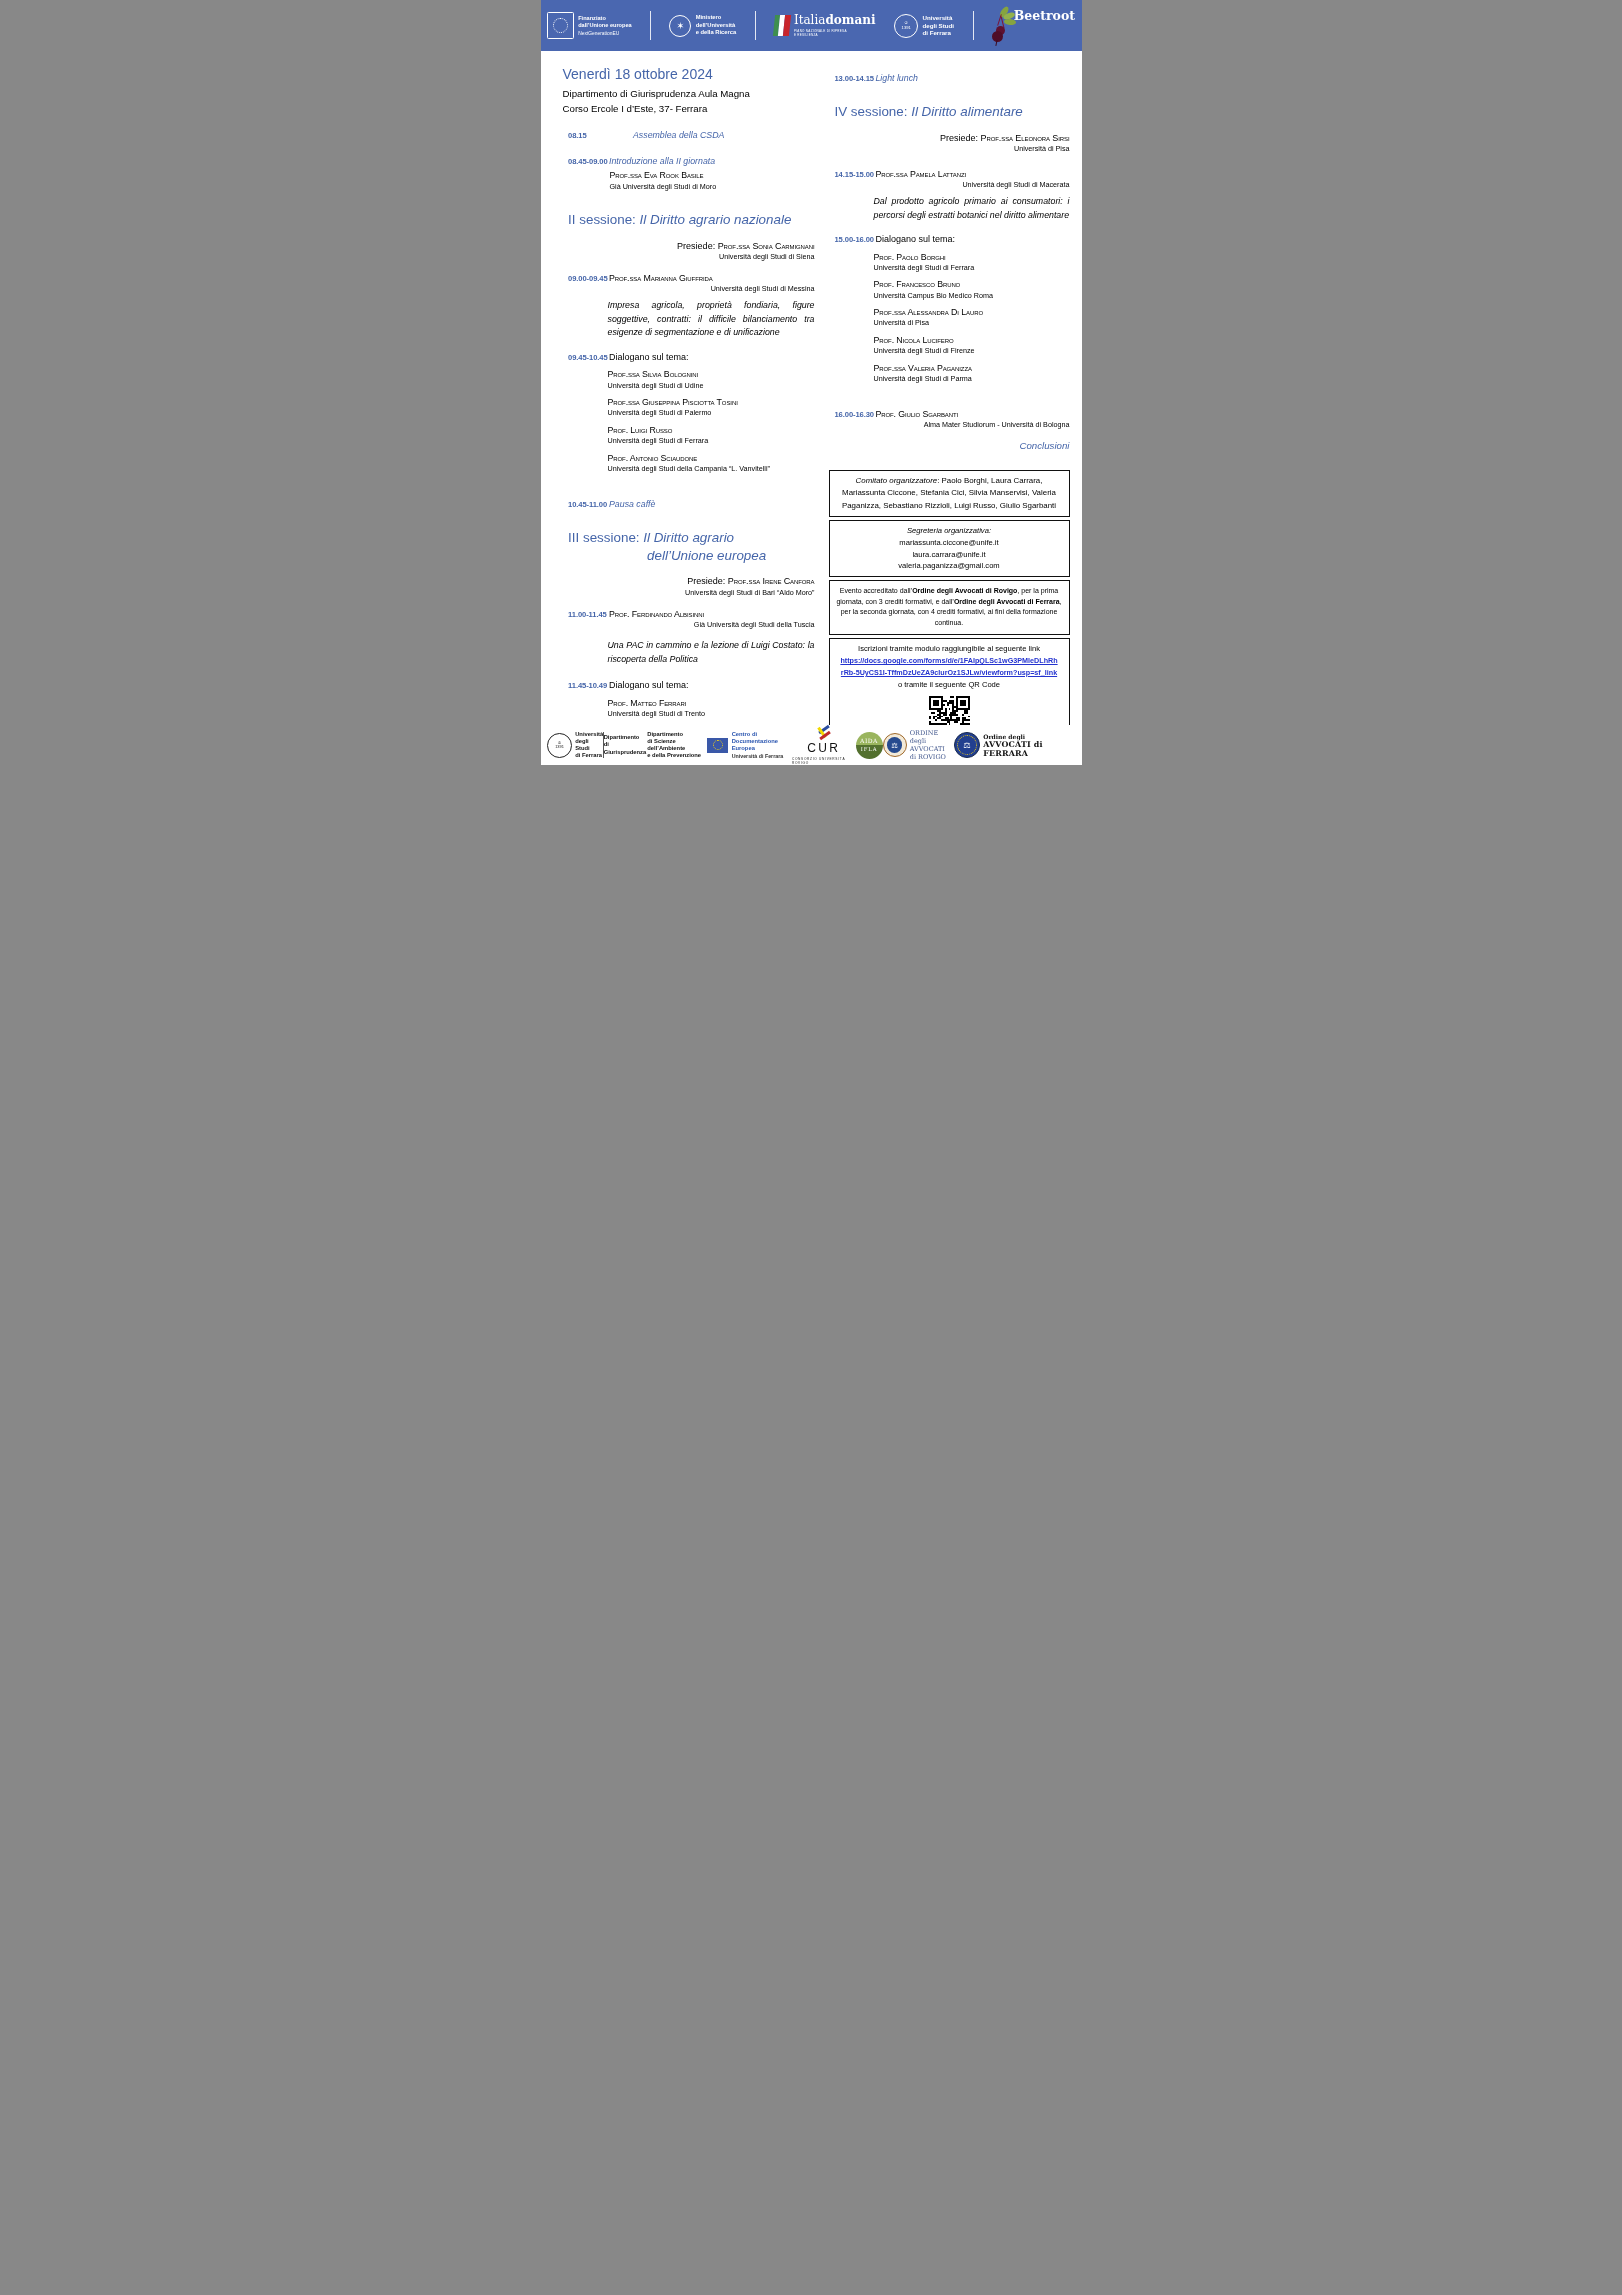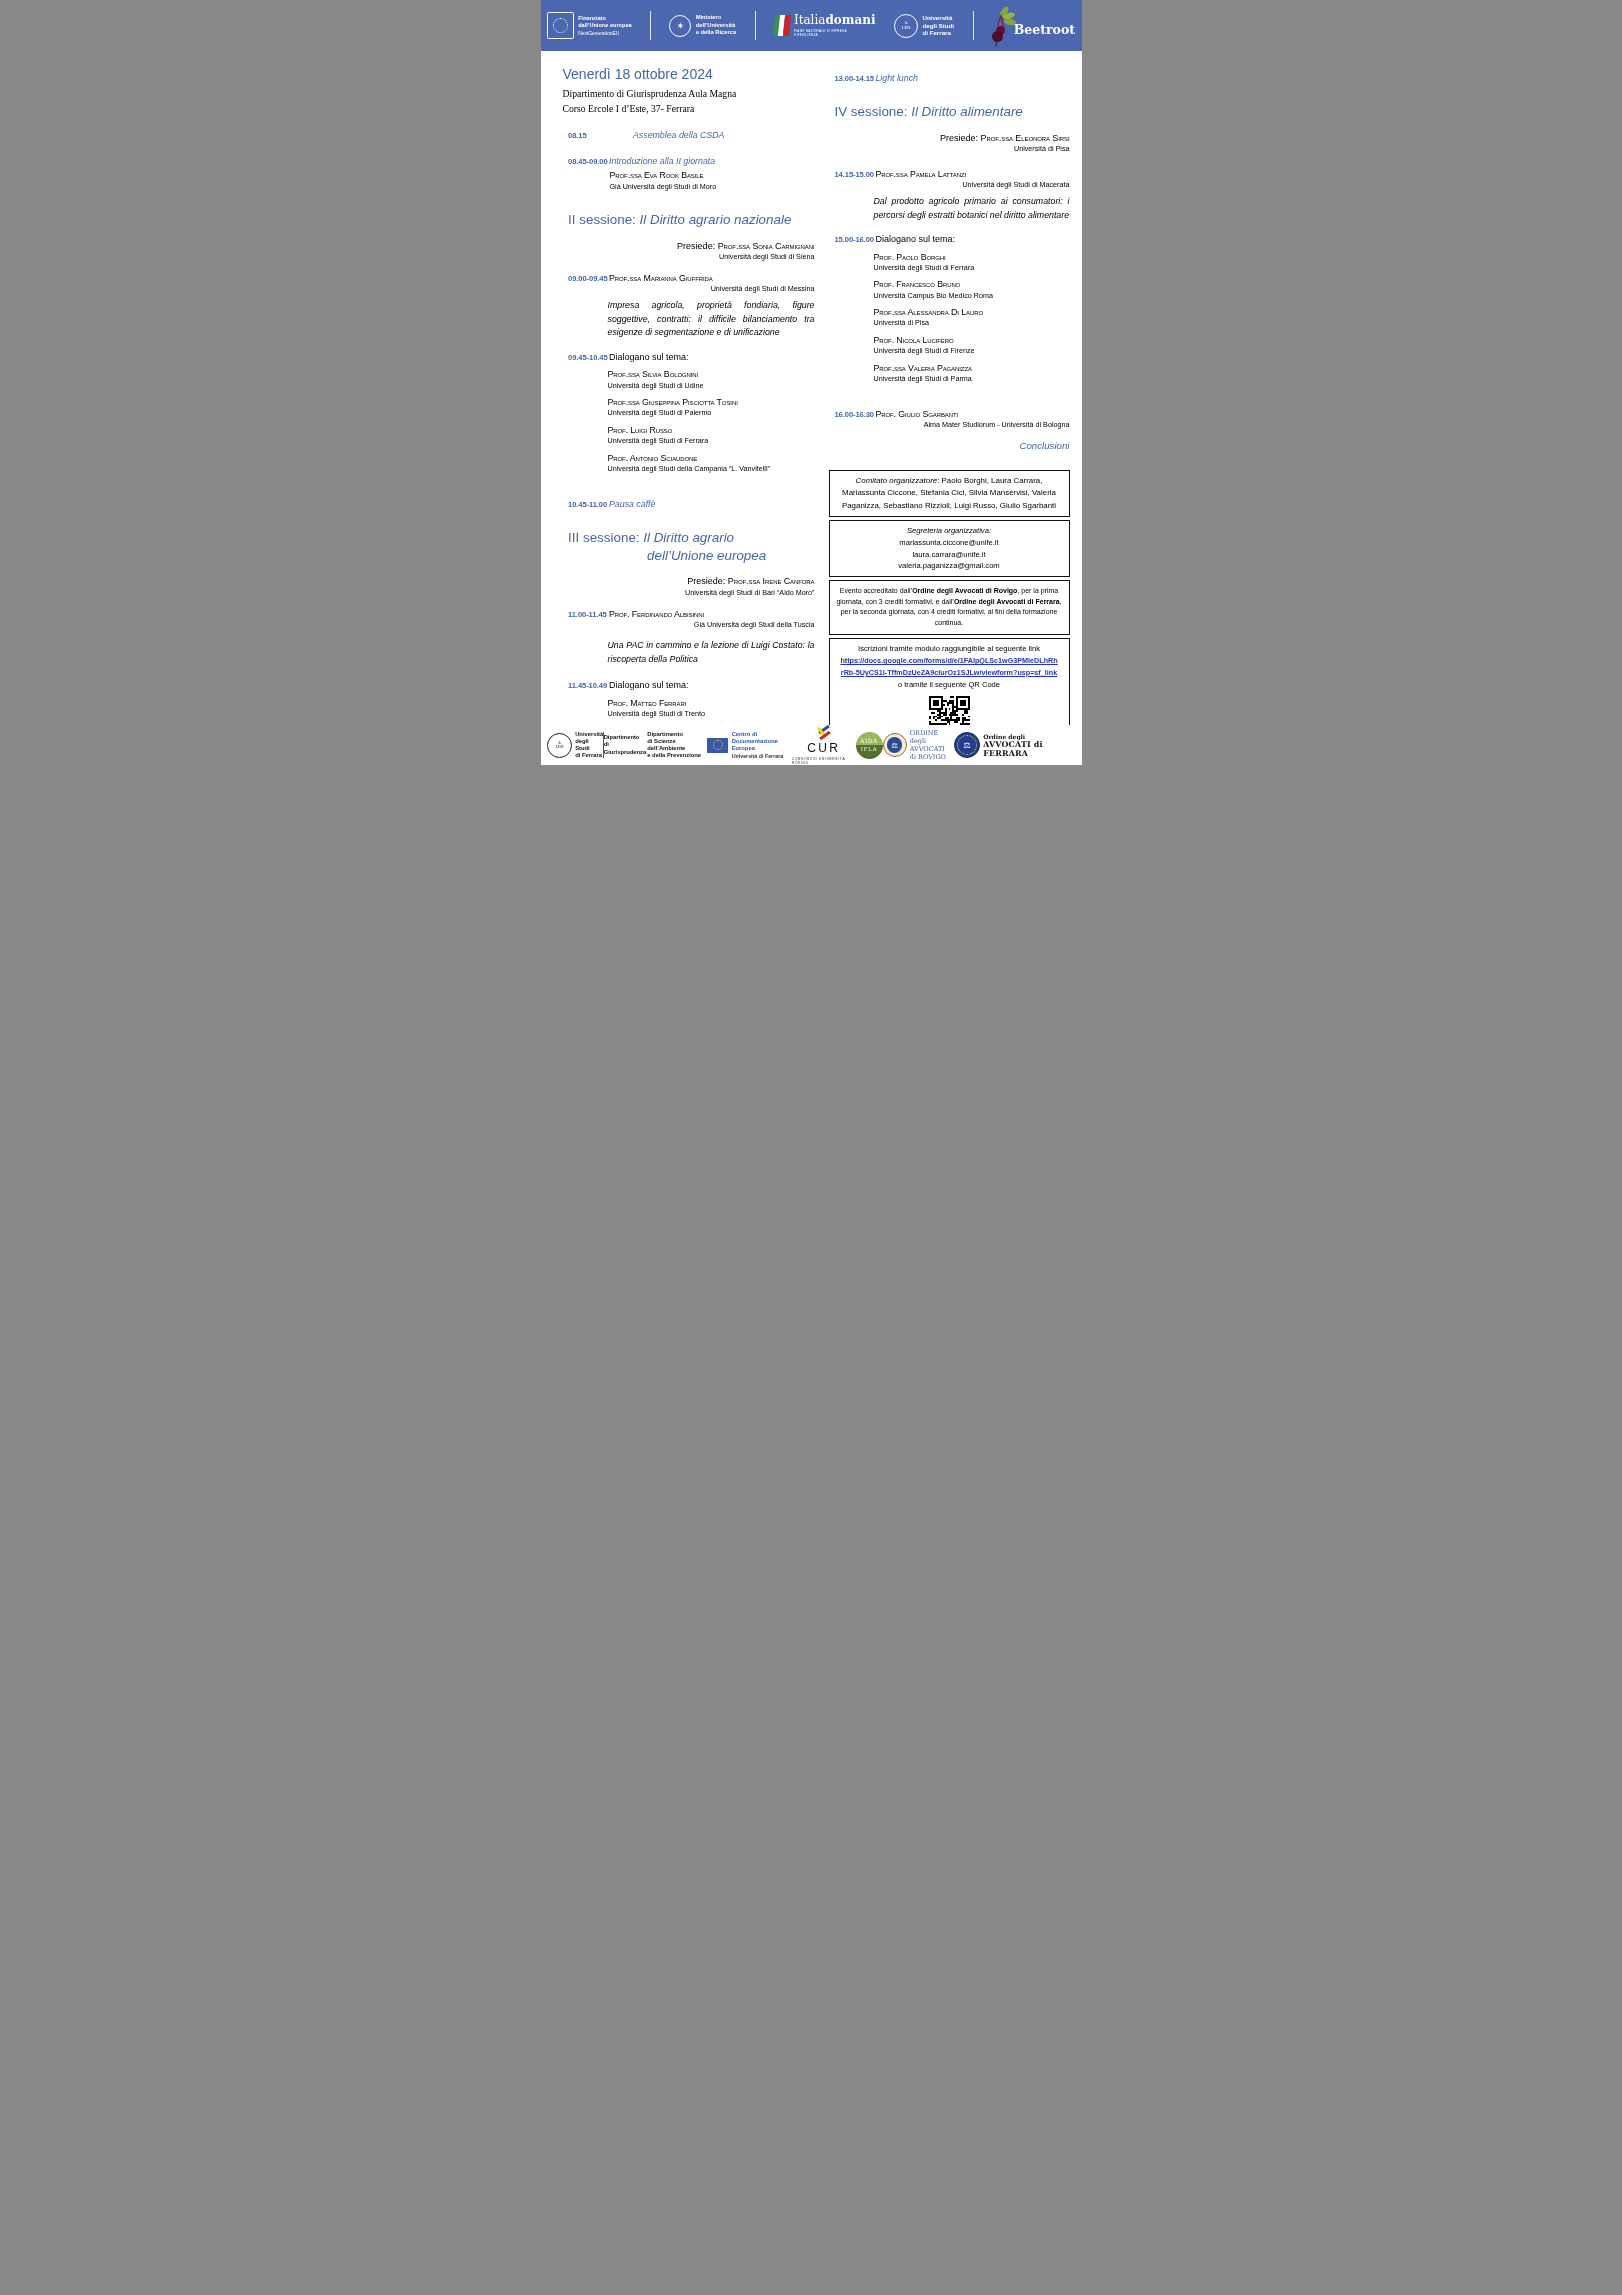--- a/index.html
+++ b/index.html
@@ -20,40 +20,40 @@
   .min-emblem{width:22px; height:22px; border:0.9px solid #fff; border-radius:50%; display:flex; align-items:center; justify-content:center; font-size:9.3px; flex:0 0 auto;}
   .min-text{font-weight:bold; font-size:5.8px; line-height:1.3;}
   .it-flag{width:15.7px; height:21px; display:flex; flex:0 0 auto; transform:skewX(-6deg);}
   .it-flag span{flex:1;}
   .it-flag .g{background:#3e8e4f;} .it-flag .w{background:#fff;} .it-flag .r{background:#c8252c;}
   .it-name{font-family:"DejaVu Serif",serif; font-size:12px;}
   .it-name b{font-weight:bold;}
   .it-sub{font-size:3px; letter-spacing:0.3px; margin-top:1.9px; max-width:56px; line-height:1.5;}
   .unife-seal{width:24px; height:24px; border:0.9px solid #fff; border-radius:50%; display:flex; flex-direction:column; align-items:center; justify-content:center; font-size:4.2px; line-height:1.1; flex:0 0 auto;}
   .unife-btext{font-weight:bold; font-size:6.2px; line-height:1.25;}
-  .beet-wrap{display:flex; align-items:flex-end; gap:0.9px;}
+  .beet-wrap{display:flex; align-items:flex-start; gap:0.9px;}
   .beet{position:relative; width:21px; height:36px; flex:0 0 auto;}
   .beet .leaf{position:absolute; width:12px; height:5.6px; border-radius:50%; background:#86a440;}
   .beet .l1{top:1.9px; left:6.5px; transform:rotate(-55deg);}
   .beet .l2{top:5.6px; left:11px; transform:rotate(-20deg); background:#93b14c;}
   .beet .l3{top:11px; left:12px; transform:rotate(5deg);}
   .beet .stem{position:absolute; width:1.4px; height:12px; background:#7c1338; border-radius:0.9px;}
   .beet .s1{top:6.5px; left:7.4px; transform:rotate(18deg);}
   .beet .s2{top:8.3px; left:9.7px; transform:rotate(-14deg);}
   .beet .r1{position:absolute; top:18.5px; left:3.7px; width:9.3px; height:9.3px; border-radius:50%; background:#5d1130;}
   .beet .r2{position:absolute; top:23px; left:0; width:11px; height:11px; border-radius:50%; background:#4e0d28;}
   .beet .tail{position:absolute; top:32px; left:4.6px; width:0.9px; height:5.6px; background:#3c0a1f; transform:rotate(12deg);}
   .beet-name{font-family:"DejaVu Serif",serif; font-weight:bold; font-size:12.5px; padding-bottom:6.5px;}
 
   
   .col-left{position:absolute; left:22px; top:59px; width:252px;}
   .col-right{position:absolute; left:288px; top:59px; width:241px;}
 
   h1.date{color:var(--blue); font-size:14px; font-weight:normal; margin:6.5px 0 5.6px;}
-  .venue{font-size:9.7px; line-height:1.5;font-family:Liberation Serif, serif;}
+  .venue{font-size:9.7px; line-height:1.5;}
 
   .row{display:grid; grid-template-columns:40px 1fr; column-gap:0.9px; align-items:baseline; padding-left:5.6px;}
   .time{color:var(--blue); font-weight:bold; font-size:7.6px; letter-spacing:-0.1px; white-space:nowrap;}
   .btitle{color:var(--blue); font-style:italic; font-size:8.8px;}
   .ktitle{font-size:9px;}
   .sc{font-variant:small-caps; letter-spacing:-0.1px;}
   .sname{font-size:8.8px;}
   .saff{font-size:7.2px; margin-top:1.4px;}
   .speaker{margin:7.4px 0 0 45px;}
   .ind{margin-left:45px;text-align:right;}

